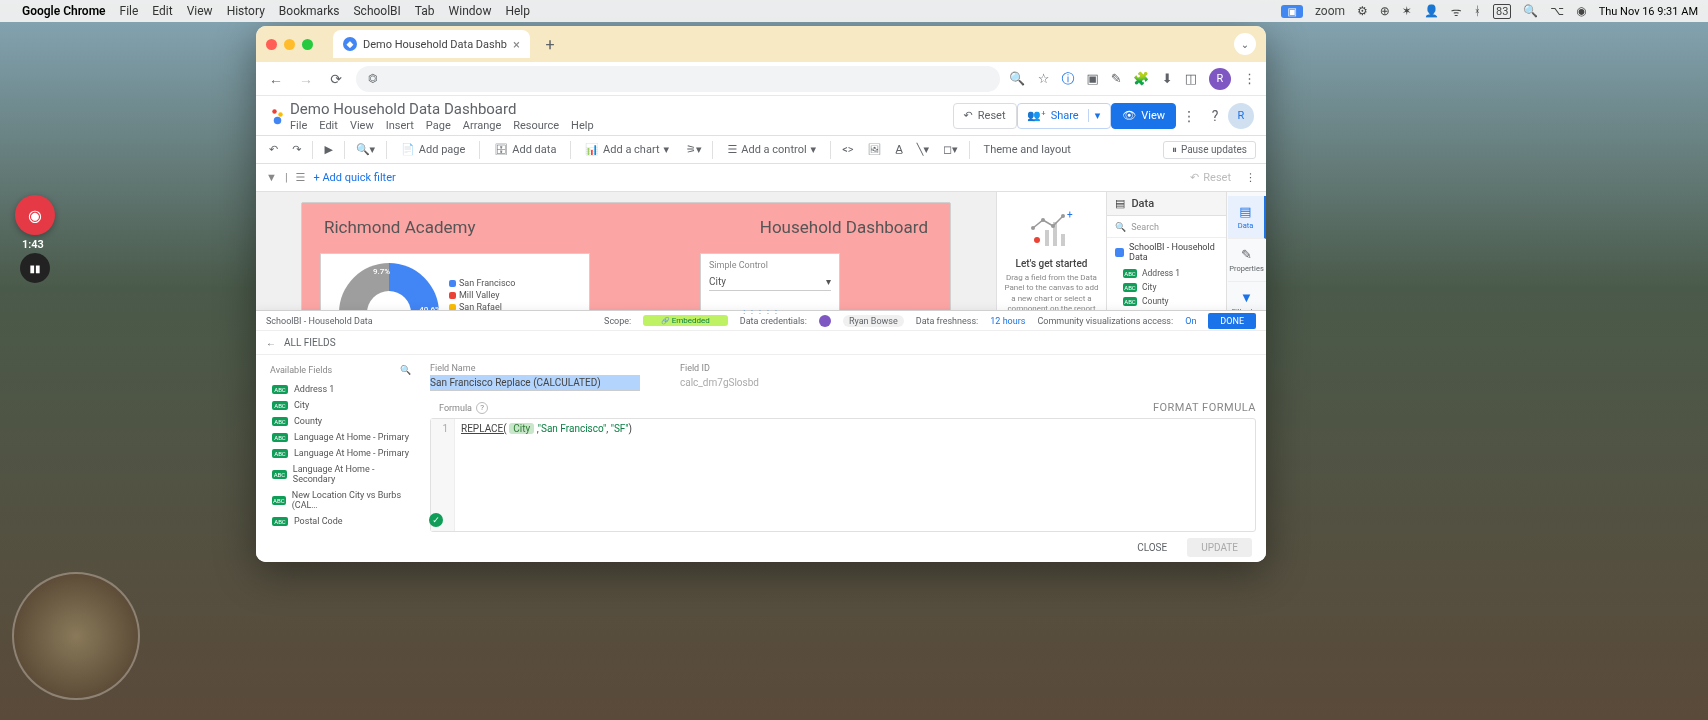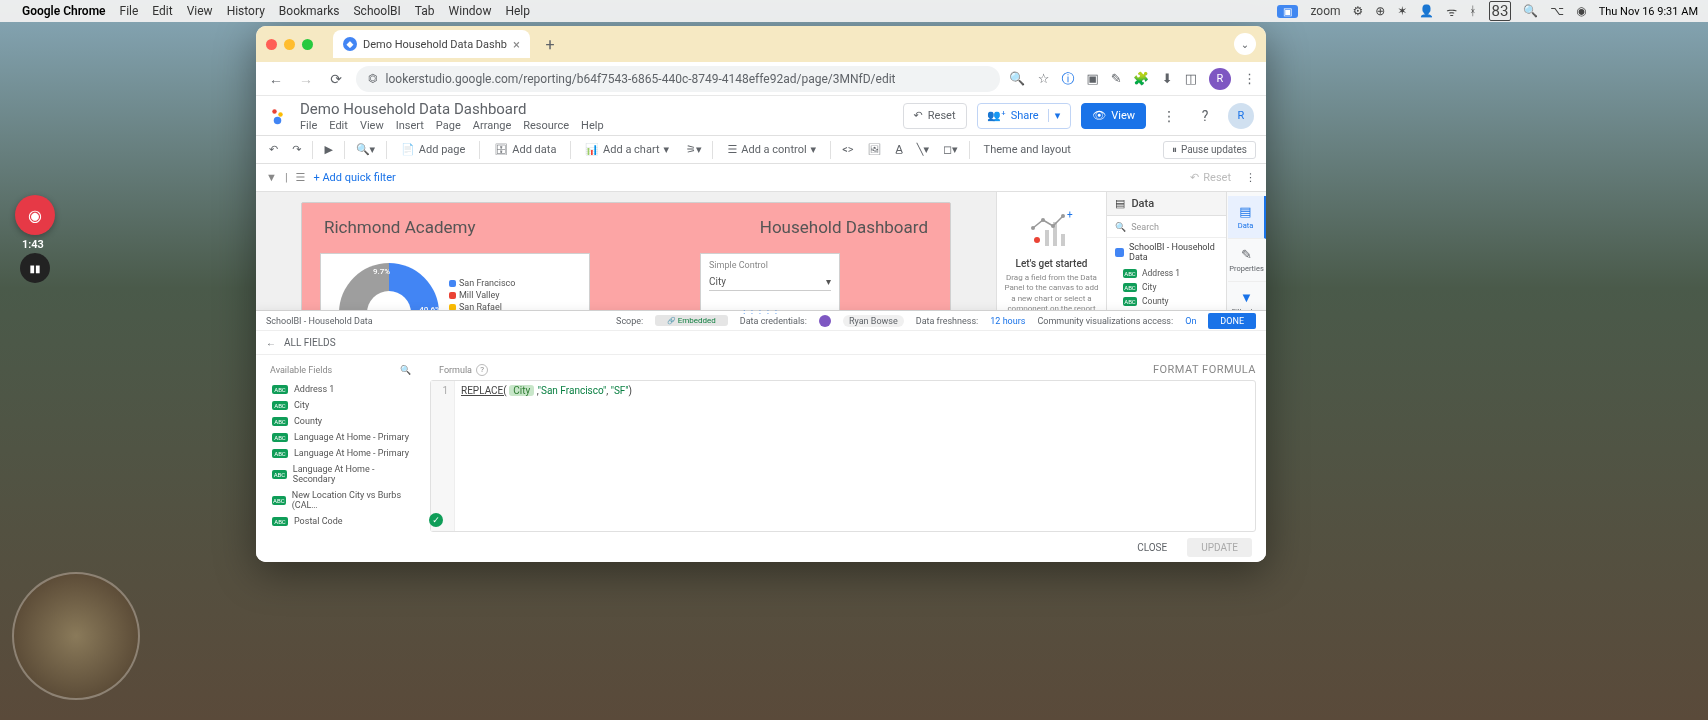--- a/index.html
+++ b/index.html
@@ -34,21 +34,21 @@
 
 .addr-bar { height: 34px; background: #fff; border-bottom: 1px solid #e8e8e8; display: flex; align-items: center; padding: 0 10px; gap: 10px; }
 .addr-bar .nav-btn { color: #5f6368; font-size: 14px; width: 20px; text-align: center; }
 .addr-bar .nav-btn.dis { color: #bbb; }
 .omnibox { flex: 1; height: 26px; background: #f1f3f4; border-radius: 13px; display: flex; align-items: center; padding: 0 12px; font-size: 12px; color: #5f6368; gap: 8px; }
 .omnibox .lock { font-size: 11px; }
 .addr-bar .right-icons { display: flex; gap: 12px; align-items: center; color: #5f6368; font-size: 13px; }
 .addr-bar .avatar { width: 22px; height: 22px; border-radius: 50%; background: #7e57c2; color: #fff; display: flex; align-items: center; justify-content: center; font-size: 11px; }
 
 
-.ls-header { height: 40px; border-bottom: 1px solid #e0e0e0; display: flex; align-items: center; padding: 0 12px; gap: 10px; }
+.ls-header { height: 40px; border-bottom: 1px solid #e0e0e0; display: flex; align-items: center; padding: 0 12px; }
 .ls-logo { width: 22px; height: 22px; display: flex; align-items: center; justify-content: center; }
 .ls-logo svg { width: 18px; height: 18px; }
 .ls-title-block { display: flex; flex-direction: column; }
 .ls-title { font-size: 15px; color: #5f6368; }
 .ls-menus { display: flex; gap: 12px; font-size: 11px; color: #5f6368; margin-top: 1px; }
 .ls-header .spacer { flex: 1; }
 .ls-btn { height: 26px; padding: 0 10px; border-radius: 4px; font-size: 11px; display: flex; align-items: center; gap: 5px; border: 1px solid #dadce0; color: #5f6368; background: #fff; }
 .ls-btn.blue-out { border-color: #c0d4f5; color: #1a73e8; }
 .ls-btn.blue { background: #1a73e8; color: #fff; border-color: #1a73e8; }
 .ls-hdr-icon { width: 26px; height: 26px; display: flex; align-items: center; justify-content: center; color: #5f6368; font-size: 14px; }
@@ -107,21 +107,21 @@
 .right-rail { width: 40px; background: #f8f9fa; border-left: 1px solid #e0e0e0; display: flex; flex-direction: column; align-items: center; padding-top: 4px; }
 .rail-tab { width: 38px; padding: 8px 0; display: flex; flex-direction: column; align-items: center; gap: 2px; font-size: 7.5px; color: #5f6368; border-bottom: 1px solid #eee; }
 .rail-tab.active { color: #1a73e8; border-right: 2px solid #1a73e8; background: #e8f0fe; }
 .rail-tab .ri { font-size: 13px; }
 
 
 .editor-panel { position: absolute; left: 0; right: 0; bottom: 0; height: 252px; background: #fff; border-top: 1px solid #d0d0d0; display: flex; flex-direction: column; box-shadow: 0 -2px 8px rgba(0,0,0,.05); }
 .ep-top { height: 20px; border-bottom: 1px solid #eee; display: flex; align-items: center; padding: 0 10px; font-size: 9px; color: #5f6368; gap: 12px; }
 .ep-top .source-name { color: #5f6368; }
 .ep-top .spacer { flex: 1; }
-.ep-top .badge { background: #e5e5e5; color: #0f7f3f; padding: 1px 12px; border-radius: 3px; font-size: 8px; }
+.ep-top .badge { background: #bef264; color: #0f7f3f; padding: 1px 18px; border-radius: 3px; font-size: 8px; }
 .ep-top .cred-av { width: 12px; height: 12px; border-radius: 50%; background: #7e57c2; display: inline-block; vertical-align: middle; }
 .ep-top .link { color: #1a73e8; }
 .ep-top .done { background: #1a73e8; color: #fff; padding: 3px 12px; border-radius: 2px; font-size: 9px; }
 .ep-back { height: 24px; border-bottom: 1px solid #eee; display: flex; align-items: center; padding: 0 10px; gap: 8px; font-size: 10px; color: #5f6368; }
 .ep-body { flex: 1; display: flex; overflow: hidden; padding: 8px 10px 0; gap: 14px; }
 .ep-sidebar { width: 150px; display: flex; flex-direction: column; font-size: 9px; }
 .ep-sidebar .av-head { display: flex; justify-content: space-between; align-items: center; color: #888; padding: 2px 4px 6px; font-size: 9px;}
 .ep-sidebar .av-field { padding: 3px 6px; display: flex; align-items: center; gap: 6px; color: #555; }
 .ep-sidebar .av-pill { width: 16px; height: 9px; border-radius: 2px; background: #0f9d58; font-size: 6px; color: #fff; display: inline-flex; align-items: center; justify-content: center; }
 .ep-main { flex: 1; display: flex; flex-direction: column; }
@@ -165,21 +165,21 @@
   <span class="menu-item">Help</span>
   <div class="right">
     <span class="zoom-badge" style="background:#4087f1;">▣</span>
     <span class="icon">zoom</span>
     <span class="icon">⚙</span>
     <span class="icon">⊕</span>
     <span class="icon">✶</span>
     <span class="icon">👤</span>
     <span class="icon">ᯤ</span>
     <span class="icon">ᚼ</span>
-    <span class="icon" style="font-size:15px; border:1px solid #444; padding:0 2px; border-radius:2px;">83</span>
+    <span class="icon" style="font-size:11px; border:1px solid #444; padding:0 2px; border-radius:2px;">83</span>
     <span class="icon">🔍</span>
     <span class="icon">⌥</span>
     <span class="icon">◉</span>
     <span>Thu Nov 16  9:31 AM</span>
   </div>
 </div>
 
 <div class="rec-badge">◉</div>
 <div class="rec-time">1:43</div>
 <div class="rec-pause">▮▮</div>
@@ -200,21 +200,20 @@
     <div class="new-tab">+</div>
     <div class="chev">⌄</div>
   </div>
 
   <div class="addr-bar">
     <span class="nav-btn">←</span>
     <span class="nav-btn dis">→</span>
     <span class="nav-btn">⟳</span>
     <div class="omnibox">
       <span class="lock">⏣</span>
-      <span>lookerstudio.google.com/reporting/b64f7543-6865-440c-8749-4148effe92ad/page/3MNfD/edit</span>
     </div>
     <div class="right-icons">
       <span>🔍</span>
       <span>☆</span>
       <span style="color:#1a73e8;">ⓘ</span>
       <span>▣</span>
       <span>✎</span>
       <span>🧩</span>
       <span>⬇</span>
       <span>◫</span>
@@ -512,20 +511,30 @@
             <span class="av-pill">ABC</span>
             <span>New Location City vs Burbs (CAL…</span>
           </div>
         <div class="av-field">
             <span class="av-pill">ABC</span>
             <span>Postal Code</span>
           </div>
         <div class="av-field" style="opacity:.4;"></div>
       </div>
       <div class="ep-main">
+        <div class="ep-fields-row">
+          <div class="ep-field-group">
+            <span class="ep-label">Field Name</span>
+            <span class="ep-input sel">San Francisco Replace (CALCULATED)</span>
+          </div>
+          <div class="ep-field-group">
+            <span class="ep-label">Field ID</span>
+            <span class="ep-input ro" style="border-bottom:none;">calc_dm7gSlosbd</span>
+          </div>
+        </div>
         <div class="ep-formula-row">
           <span><span>Formula</span><span class="help">?</span></span>
           <span class="format">FORMAT FORMULA</span>
         </div>
         <div class="ep-editor">
           <div class="ep-gutter">1</div>
           <div class="ep-code">
             <span class="fn">REPLACE(</span>
             <span class="field-chip">City</span>
             <span>,</span><span class="str">"San Francisco"</span><span>, </span><span class="str">"SF"</span><span>)</span>

